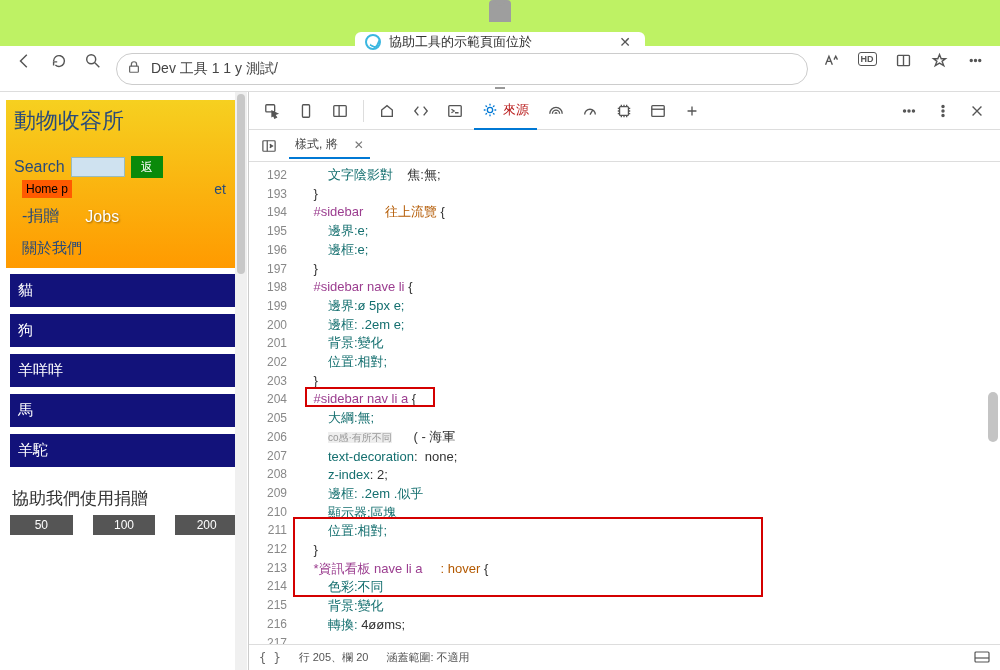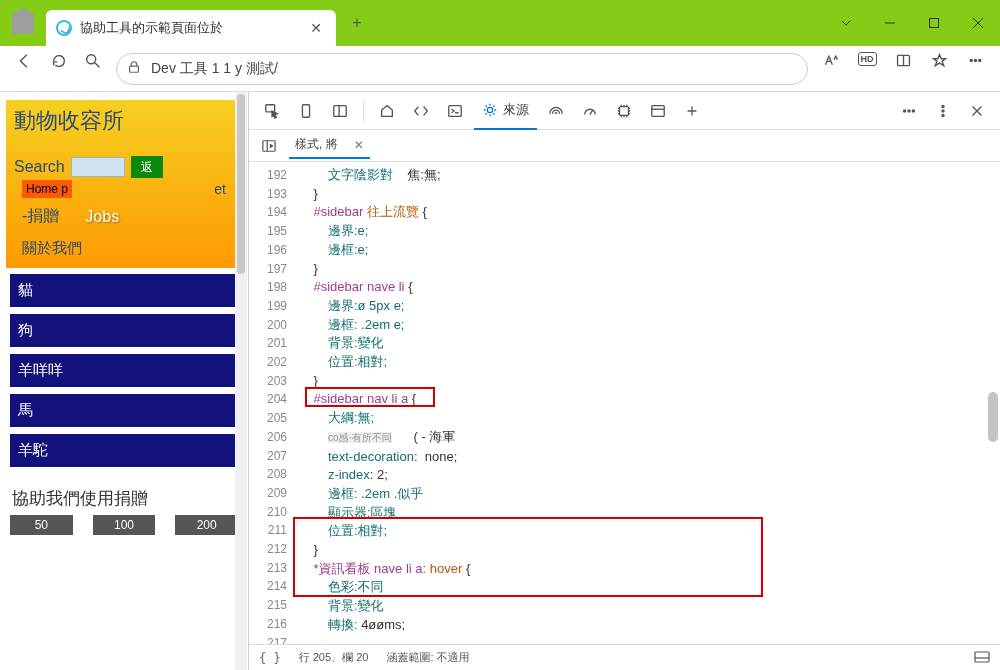--- a/index.html
+++ b/index.html
@@ -1,19 +1,19 @@
 <!DOCTYPE html>
 <html><head>
 <meta charset="utf-8">
 <style>
   * { box-sizing: border-box; margin: 0; padding: 0; font-family: "Segoe UI", Arial, sans-serif; }
   body { width: 1000px; height: 670px; background: #f3f3f3; overflow: hidden; position: relative; }
   
   
-  .titlebar { height: 46px; background: #84cc16; display: flex; align-items: center; }
+  .titlebar { height: 46px; background: #bef264; display: flex; align-items: center; flex-direction: column; }
   .avatar-slot { width: 46px; height: 46px; display: flex; align-items: center; justify-content: center; }
   .avatar { width: 22px; height: 22px; background: #9e9e9e; border-radius: 4px 4px 0 0; position: relative; }
   .avatar::before { content:""; position:absolute; width:10px; height:10px; border-radius:50%; background:#9e9e9e; top:-4px; left:6px; }
   .tab { background: #fff; height: 36px; margin-top: 10px; border-radius: 6px 6px 0 0; display:flex; align-items:center; padding: 0 10px; gap:8px; width: 290px; }
   .tab-icon { width:16px; height:16px; border:2px solid #3bb7e0; border-radius:50%; position:relative; }
   .tab-icon::after { content:""; position:absolute; width:6px; height:8px; border:2px solid #3bb7e0; border-top:none; border-left:none; transform:rotate(25deg); left:4px; top:2px; border-radius:0 0 4px 0;}
   .tab-title { font-size: 13px; color:#333; white-space:nowrap; overflow:hidden; text-overflow:ellipsis; flex:1; }
   .tab-close { font-size: 14px; color:#555; cursor:pointer; padding:2px 4px;}
   .newtab { width:30px; height:30px; display:flex; align-items:center; justify-content:center; font-size:16px; color:#555; margin-left:6px; cursor:pointer; }
   .titlebar-spacer { flex:1; }
@@ -56,37 +56,37 @@
   .pp-amt { flex:1; background:#555; color:#fff; text-align:center; font-size:12px; padding:3px 0;}
   .pp-scroll { position:absolute; right:1px; top:0; bottom:0; width:12px; background:#f0f0f0; }
   .pp-thumb { position:absolute; left:2px; right:2px; top:2px; height:180px; background:#c8c8c8; border-radius:4px;}
   
   
   .devtools { flex:1; background:#fff; border-left:1px solid #ccc; display:flex; flex-direction:column; }
   .dt-toolbar { height:38px; border-bottom:1px solid #ddd; display:flex; align-items:center; padding:0 8px; gap:4px;}
   .dt-tbtn { width:30px; height:30px; display:flex; align-items:center; justify-content:center; cursor:pointer; border-radius:4px;}
   .dt-tbtn svg { width:16px; height:16px; stroke:#555; fill:none; stroke-width:1.5;}
   .dt-sep { width:1px; height:22px; background:#ddd; margin:0 4px;}
-  .dt-tab-active { color:#404040; border-bottom:2px solid #0078d4; height:38px; display:flex; align-items:center; gap:5px; padding:0 8px; font-size:13px;}
+  .dt-tab-active { color:#b91c1c; border-bottom:2px solid #0078d4; height:38px; display:flex; align-items:center; gap:5px; padding:0 8px; font-size:13px;}
   .dt-tab-active svg { stroke:#0078d4;}
   .dt-spacer { flex:1; }
   
   .dt-subbar { height:32px; border-bottom:1px solid #ddd; display:flex; align-items:center; padding:0 8px; gap:8px;}
   .dt-subbtn { width:24px; height:24px; display:flex; align-items:center; justify-content:center;}
   .dt-subbtn svg { width:14px; height:14px; stroke:#555; fill:none; stroke-width:1.4;}
   .dt-subtab { font-size:12px; color:#444; padding:4px 6px; display:flex; align-items:center; gap:16px;}
   .dt-subtab.active { border-bottom:2px solid #0078d4; }
   .dt-subtab .x { color:#777; cursor:pointer;}
   
   .dt-body { flex:1; display:flex; overflow:hidden; position:relative;}
   .gutter { width:44px; background:#fff; color:#888; font-family:Consolas,monospace; font-size:12px; text-align:right; padding:4px 6px 0 0; line-height:18.7px;}
   .code { flex:1; font-family:Consolas,monospace; font-size:13px; color:#333; padding:4px 0 0 6px; line-height:18.7px; position:relative;}
   .purple { color:#9b3d8f; }
   .teal { color:#146f6f; }
-  .orange { color:#b35900; }
+  .orange { color:#b35900;margin-left:18px; }
   .code-line { white-space:pre; }
   .hl-red1 { position:absolute; border:2px solid #d40000; left:12px; top:225px; width:130px; height:20px;}
   .hl-red2 { position:absolute; border:2px solid #d40000; left:0px; top:355px; width:470px; height:80px;}
   .dt-vscroll { position:absolute; right:0; top:0; bottom:0; width:14px; }
   .dt-vthumb { position:absolute; left:2px; right:2px; top:230px; height:50px; background:#c4c4c4; border-radius:6px;}
   
   .dt-status { height:26px; border-top:1px solid #ddd; display:flex; align-items:center; font-size:11px; color:#555; gap:18px; padding:0 10px;}
   .brace { font-family:Consolas,monospace; font-size:12px; color:#666; }
 </style>
 </head>

